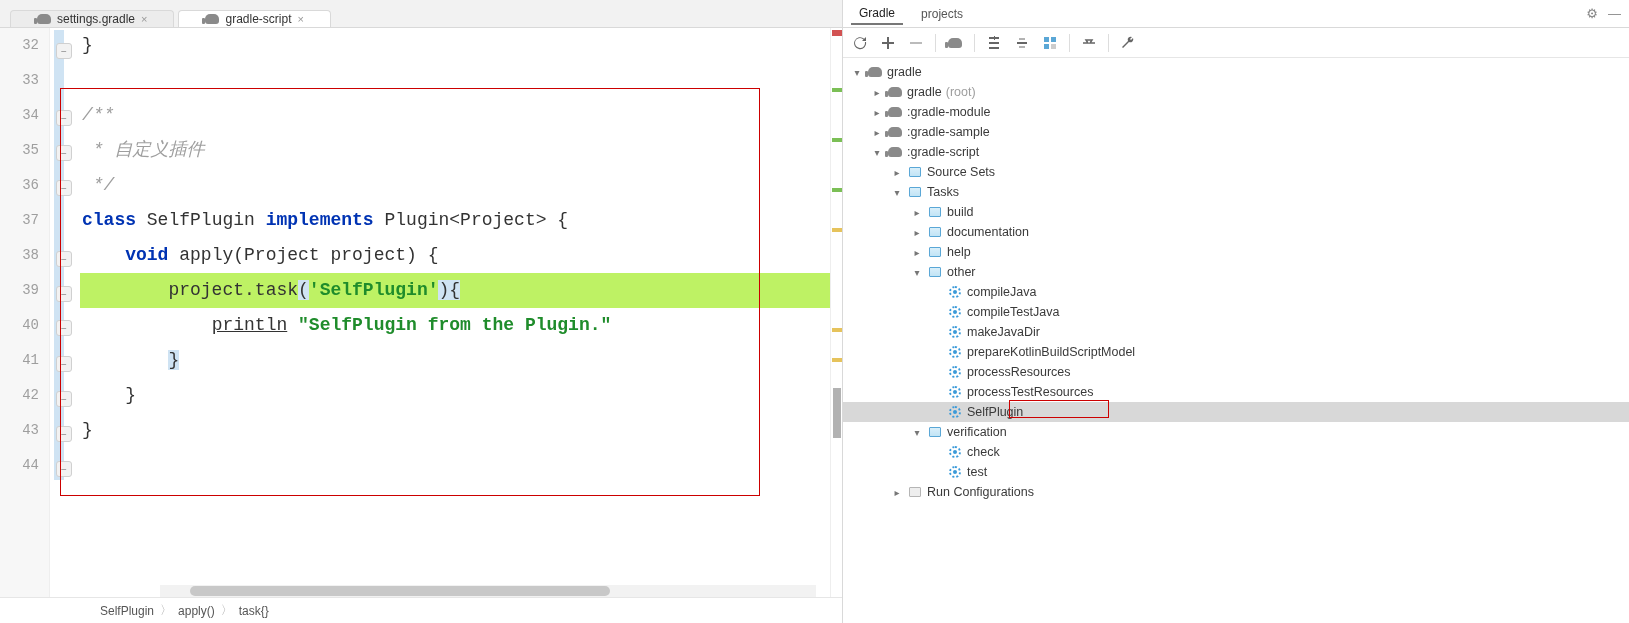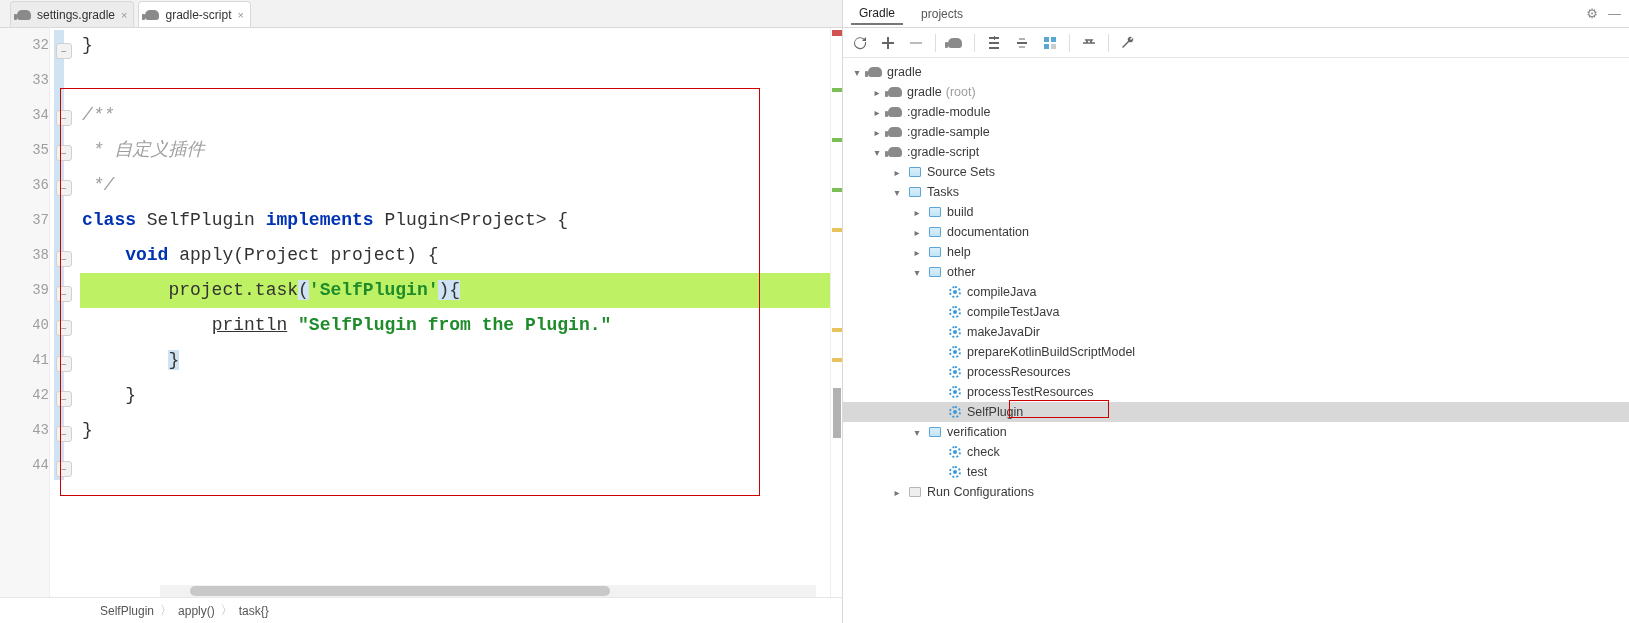--- a/index.html
+++ b/index.html
@@ -1,26 +1,26 @@
 <!DOCTYPE html>
 <html><head>
 <meta charset="utf-8">
 <style>
   * { box-sizing: border-box; margin: 0; padding: 0; }
   html, body { width: 1629px; height: 623px; font-family: "Segoe UI", Arial, sans-serif; font-size: 13px; color: #333; background: #fff; overflow: hidden; }
   .root { display: flex; width: 100%; height: 100%; }
   .left-pane { width: 843px; height: 100%; border-right: 1px solid #d9d9d9; display: flex; flex-direction: column; background:#fff; }
   .editor-tabs { height: 28px; border-bottom: 1px solid #d9d9d9; display: flex; align-items:flex-end; background:#f2f2f2; padding-left:10px; }
-  .editor-tab { display:flex; align-items:center; gap:6px; height:26px; padding:0 6px; border:1px solid #d9d9d9; border-bottom:none; background:#fff; margin-right:4px; border-top-left-radius:4px; border-top-right-radius:4px; font-size:12px; cursor:pointer; }
+  .editor-tab { display:flex; align-items:center; gap:6px; height:17px; padding:0 26px; border:1px solid #d9d9d9; border-bottom:none; background:#fff; margin-right:4px; border-top-left-radius:4px; border-top-right-radius:4px; font-size:12px; cursor:pointer; }
   .editor-tab.inactive { background:#ececec; }
   .editor-tab .close { color:#999; font-size:11px; }
   .elephant { display:inline-block; width:14px; height:10px; border-radius:5px 5px 3px 3px; background:#8a8a8a; position:relative; }
   .elephant::before{content:"";position:absolute;left:-3px;top:4px;width:3px;height:6px;background:#8a8a8a;border-radius:1px;}
   .editor-body { flex:1; display:flex; position:relative; overflow:hidden; }
-  .gutter { width:50px; background:#f7f7f7; border-right:1px solid #eee; text-align:right; color:#9e9e9e; font-size:13px; position:relative; }
+  .gutter { width:50px; background:#f7f7f7; border-right:1px solid #eee; text-align:right; padding-right:10px; color:#9e9e9e; font-size:13px; position:relative; }
   .gutter .ln { height:35px; line-height:35px; font-family:"Consolas","Courier New",monospace; font-size:14px;}
   .gutter-marker { position:absolute; left:50px; top:262px; width:10px;height:10px; border-radius:50%; background:#3592c4; border:2px solid #2b7aa5;}
   .fold-col { width:30px; background:#fff; position:relative; }
   .fold-handle { position:absolute; width:16px; height:16px; border:1px solid #d0d0d0; border-radius:3px; background:#f2f2f2; left:6px; display:flex;align-items:center;justify-content:center; font-size:10px; color:#888;}
   .fold-bar { position:absolute; width:10px; left:4px; background:#cfe3f3; }
   .code { flex:1; font-family:"Consolas","Courier New",monospace; font-size:18px; line-height:35px; position:relative; }
   .code .row { height:35px; white-space:pre; padding-left:2px;}
   .code .row.hl { background:#bef264; }
   .cm-kw { color:#0033b3; font-weight:bold; }
   .cm-ident { color:#1f8c2b; font-weight:bold; }

